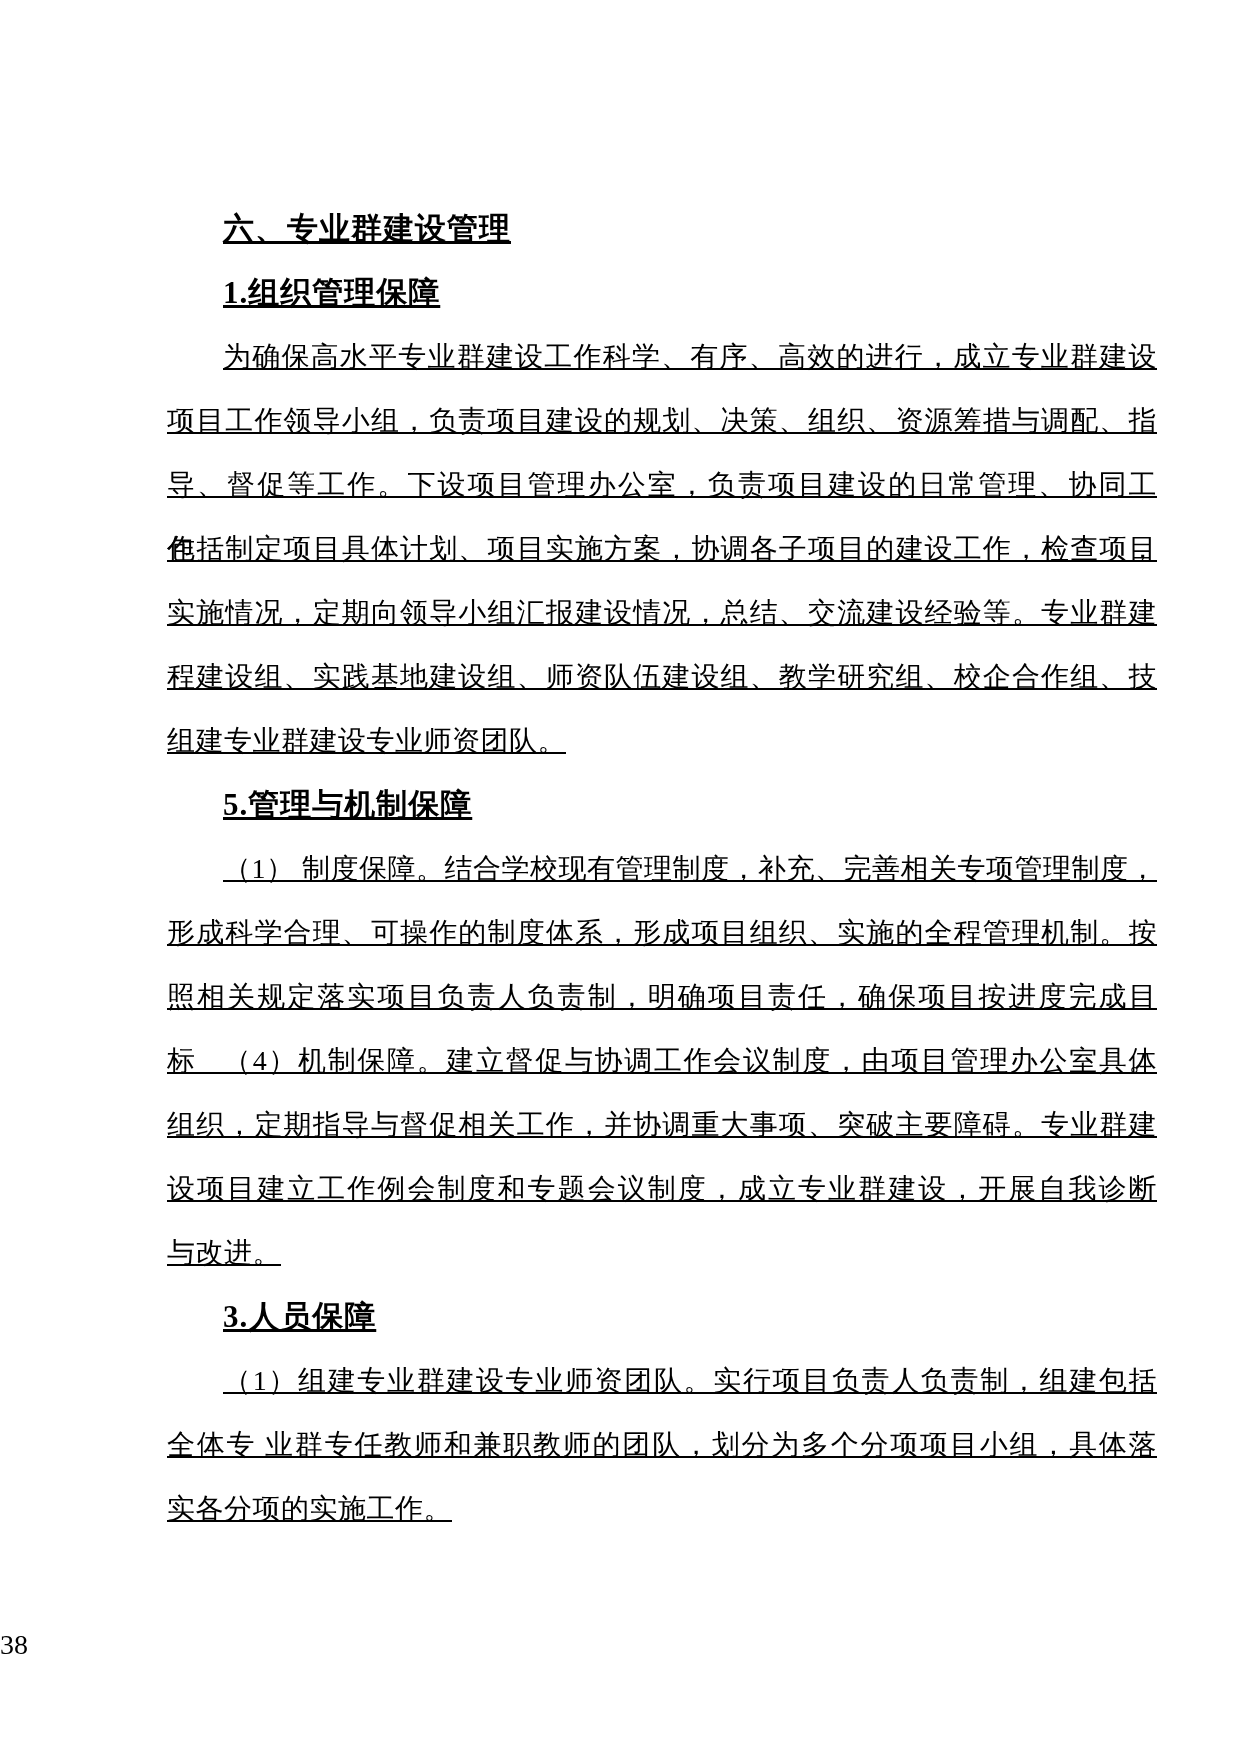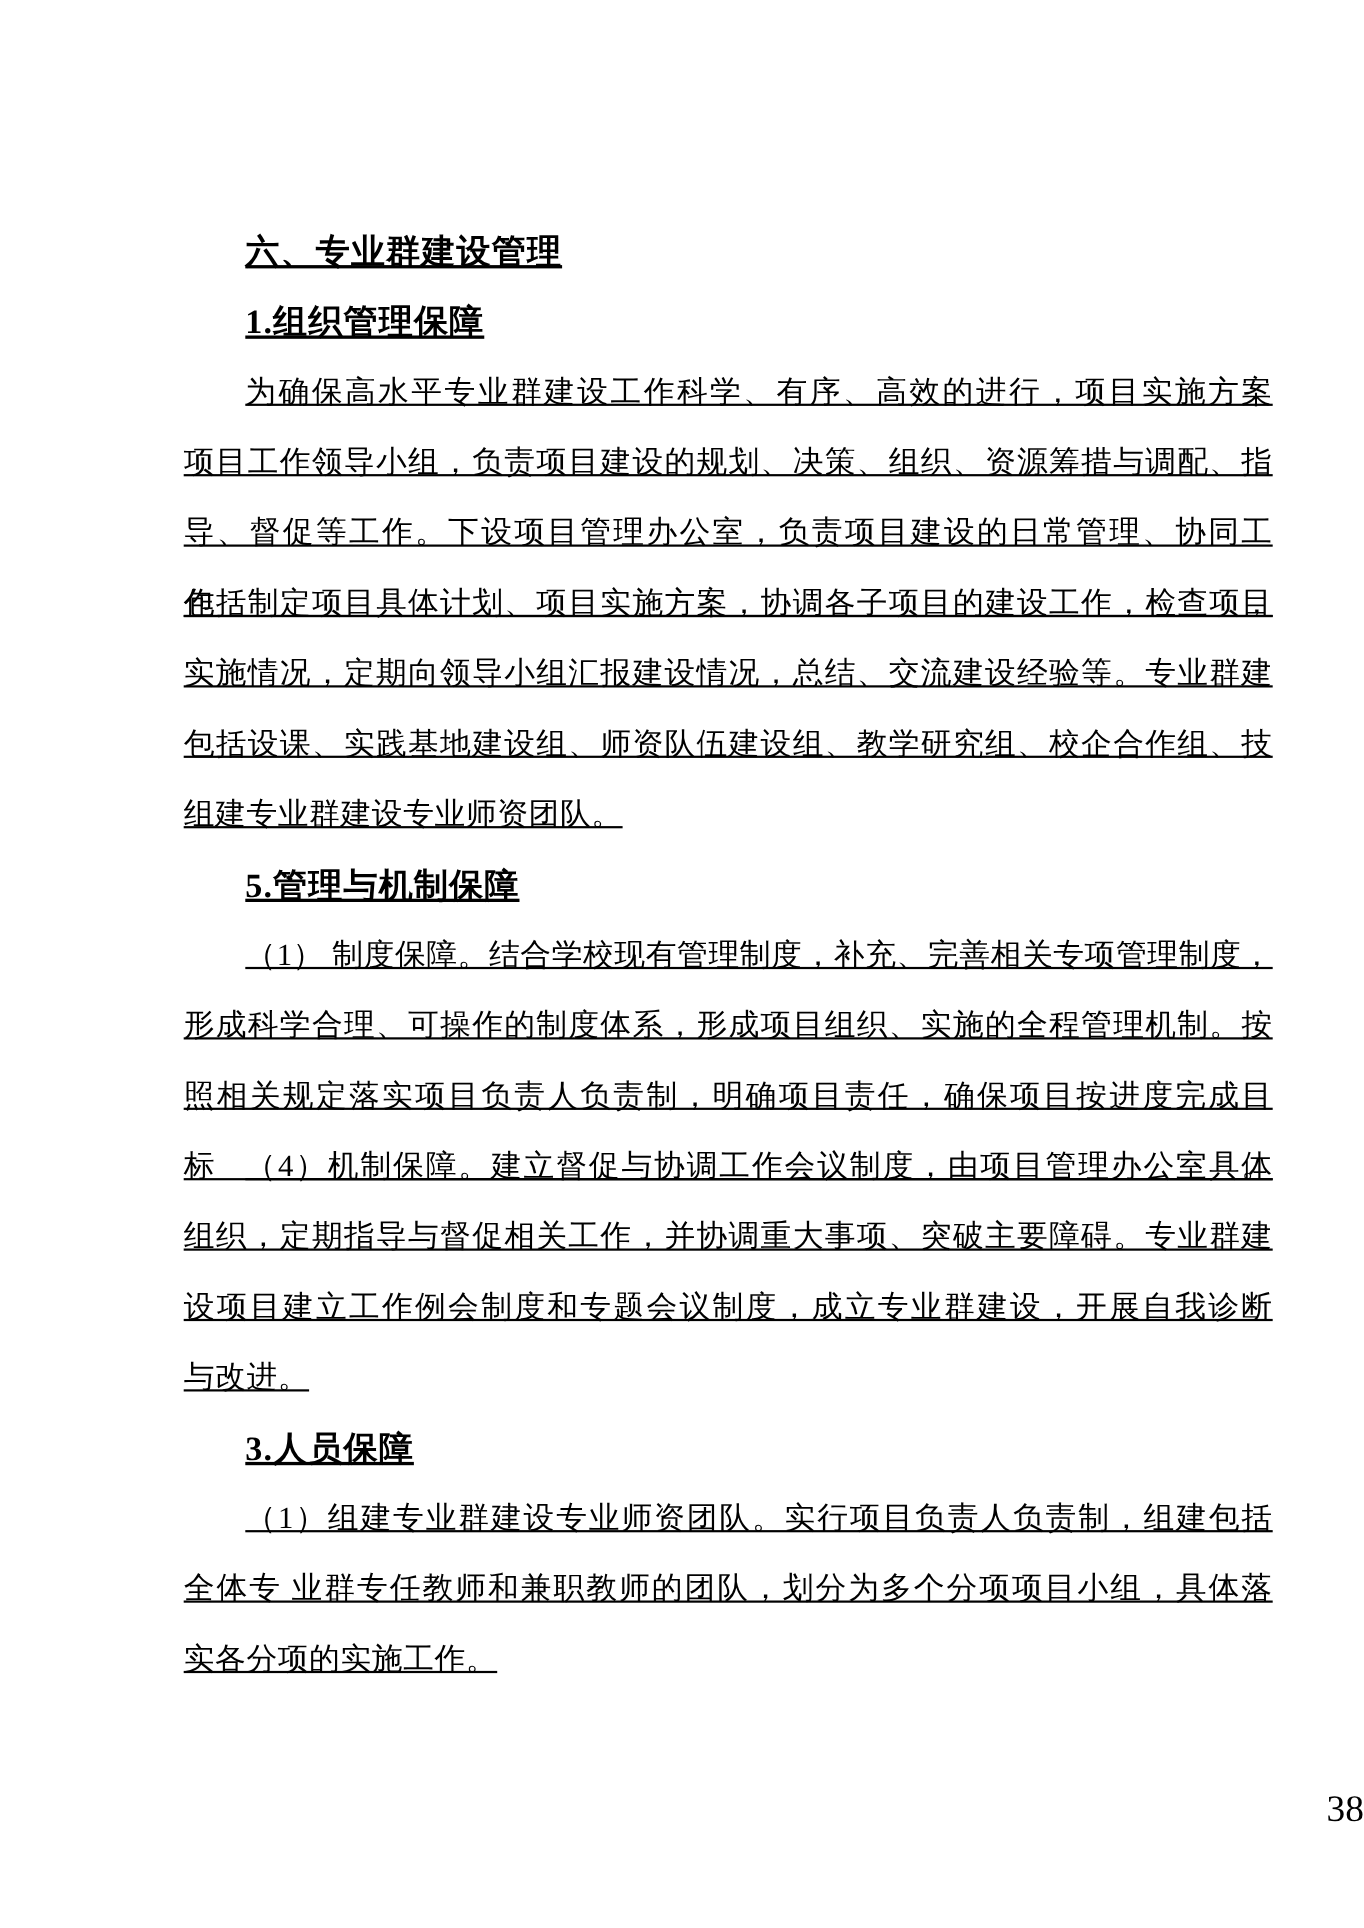--- a/index.html
+++ b/index.html
@@ -44,40 +44,40 @@
     text-align: left;
     text-align-last: left;
     padding-left: 56px;
     letter-spacing: 1px;
   }
   .footer {
     position: absolute;
     top: 1628px;
     left: 0;
     width: 1240px;
-    text-align: right;
-    font-size: 34px;
+    text-align: left;
+    font-size: 28px;
     line-height: 34px;
   }
 </style>
 </head>
 <body>
 
 <div class="doc">
 
   <div class="line heading">六、专业群建设管理</div>
 
   <div class="line heading">1.组织管理保障</div>
 
-  <div class="line indent">为确保高水平专业群建设工作科学、有序、高效的进行，项目实施方案</div>
+  <div class="line indent">为确保高水平专业群建设工作科学、有序、高效的进行，成立专业群建设</div>
   <div class="line">项目工作领导小组，负责项目建设的规划、决策、组织、资源筹措与调配、指</div>
   <div class="line">导、督促等工作。下设项目管理办公室，负责项目建设的日常管理、协同工作，</div>
   <div class="line">包括制定项目具体计划、项目实施方案，协调各子项目的建设工作，检查项目</div>
   <div class="line">实施情况，定期向领导小组汇报建设情况，总结、交流建设经验等。专业群建</div>
-  <div class="line">包括设课、实践基地建设组、师资队伍建设组、教学研究组、校企合作组、技</div>
+  <div class="line">程建设组、实践基地建设组、师资队伍建设组、教学研究组、校企合作组、技</div>
   <div class="line end">组建专业群建设专业师资团队。</div>
 
   <div class="line heading">5.管理与机制保障</div>
 
   <div class="line indent">（1） 制度保障。结合学校现有管理制度，补充、完善相关专项管理制度，</div>
   <div class="line">形成科学合理、可操作的制度体系，形成项目组织、实施的全程管理机制。按</div>
   <div class="line">照相关规定落实项目负责人负责制，明确项目责任，确保项目按进度完成目标。</div>
 
   <div class="line indent">（4）机制保障。建立督促与协调工作会议制度，由项目管理办公室具体</div>
   <div class="line">组织，定期指导与督促相关工作，并协调重大事项、突破主要障碍。专业群建</div>

